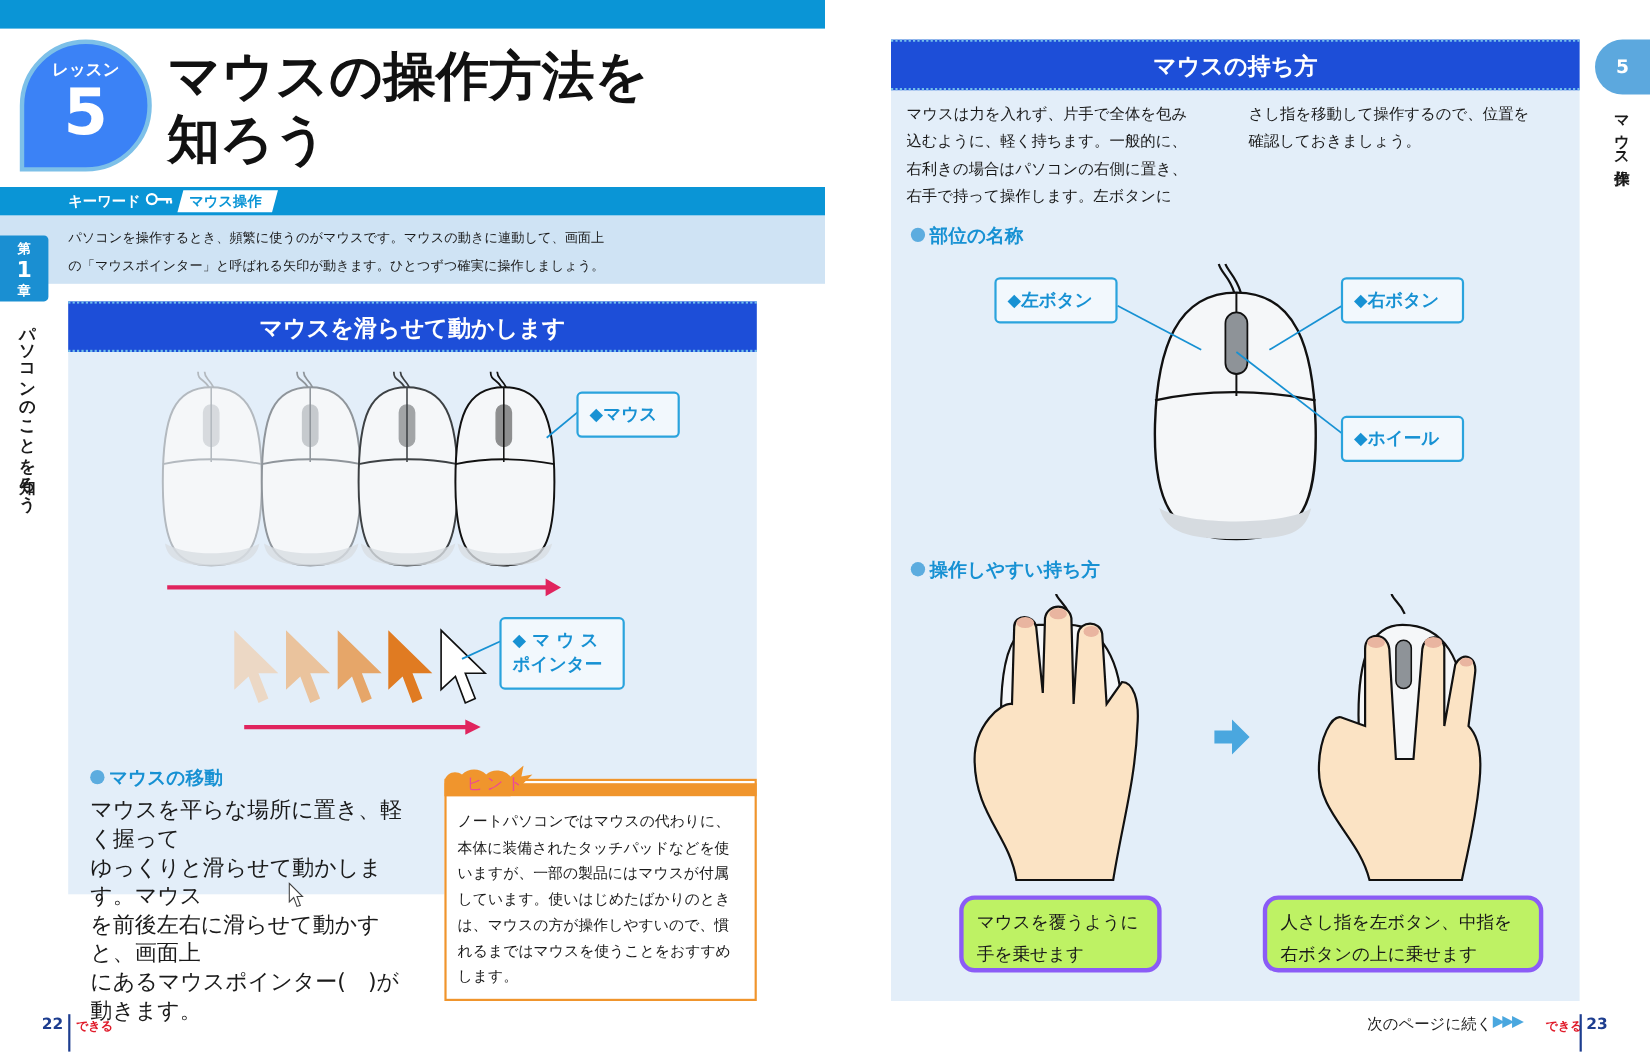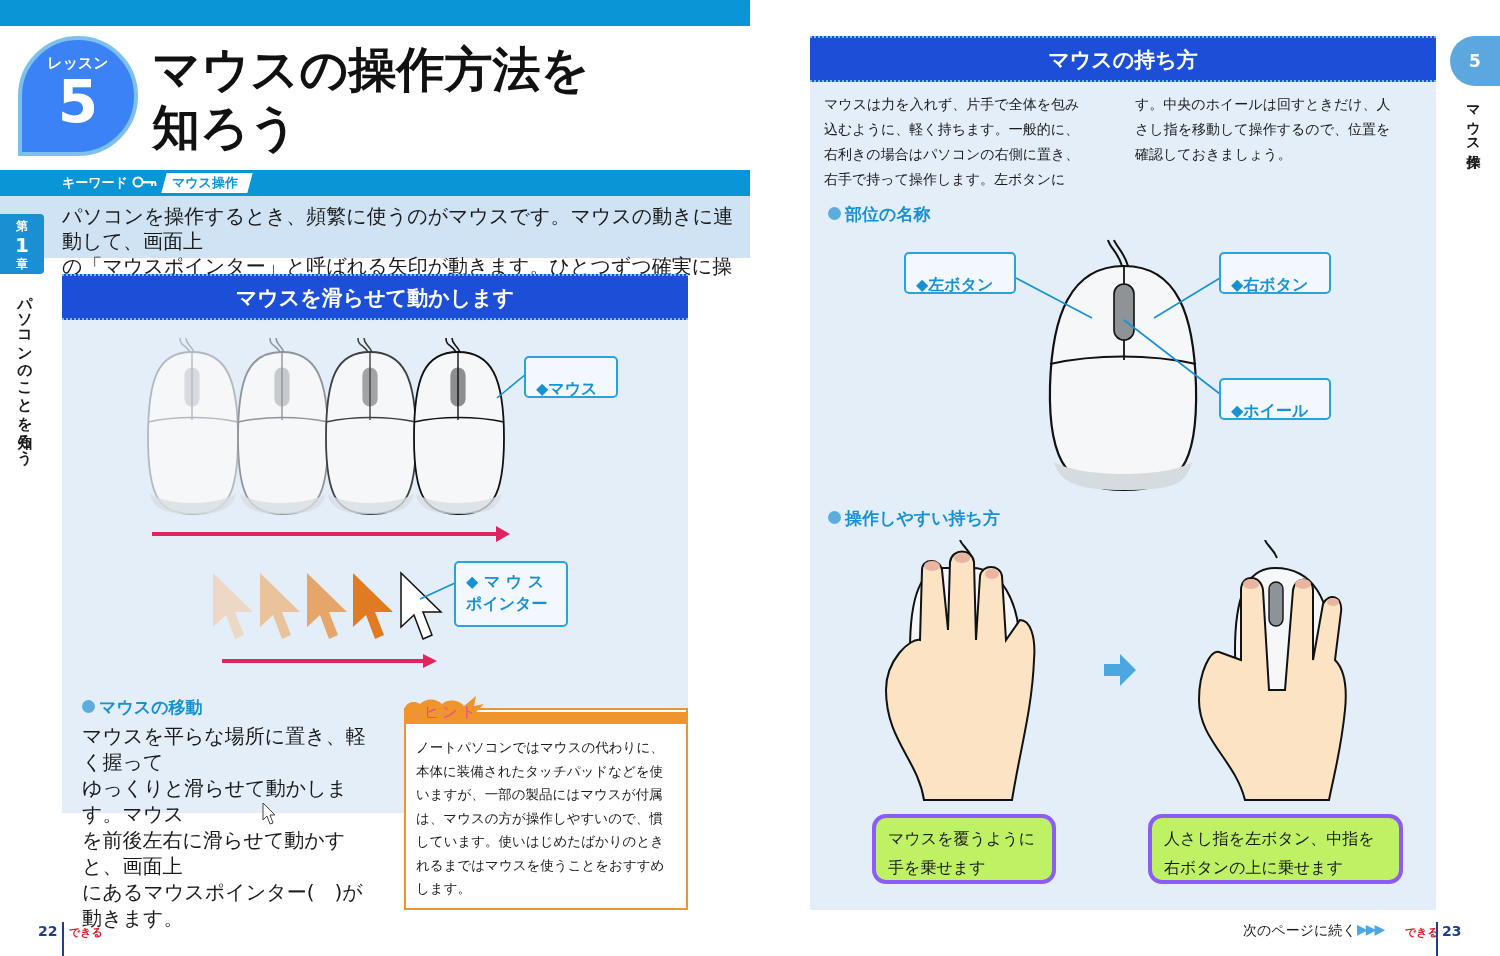--- a/index.html
+++ b/index.html
@@ -13,31 +13,31 @@
                   background: #3b82f6; border: 4px solid #7dc0e8; color: #fff; text-align: center; }
   .lesson-badge .lbl { font-size: 15px; font-weight: bold; margin-top: 14px; }
   .lesson-badge .num { font-size: 58px; font-weight: bold; line-height: 58px; }
   .page-title { left: 152px; top: 40px; font-size: 48px; font-weight: bold; line-height: 58px; color: #111; }
   .keyword-bar { left: 0; top: 170px; width: 750px; height: 26px; background: #0a95d6; color: #fff;
                  font-size: 13px; font-weight: bold; display: flex; align-items: center; padding-left: 62px; }
   .keyword-bar .key-icon { margin: 0 4px; font-size: 13px; }
   .keyword-bar .kw-tag { background: #fff; color: #0a95d6; padding: 1px 12px 1px 8px; transform: skewX(-15deg); margin-left: 2px; }
   .keyword-bar .kw-tag span { display: inline-block; transform: skewX(15deg); }
   .intro { left: 0; top: 196px; width: 750px; height: 62px; background: #cfe3f4; padding: 8px 0 4px 62px;
-           font-size: 20px; line-height: 25px; font-family: Liberation Serif, serif; }
+           font-size: 12px; line-height: 25px; font-family: Liberation Serif, serif; }
   .chapter-tab { left: 0; top: 214px; width: 44px; height: 60px; background: #1a8fd2; color: #fff;
                  border-radius: 0 4px 4px 0; text-align: center; font-weight: bold; font-size: 12px; line-height: 16px; padding-top: 4px; }
   .chapter-tab .cnum { font-size: 20px; line-height: 22px; }
   .chapter-title { left: 14px; top: 286px; width: 20px; font-size: 15px; font-weight: bold; line-height: 18.5px; writing-mode: vertical-rl; }
 
   .panel-left { left: 62px; top: 274px; width: 626px; height: 539px; background: #e3eef9; }
   .panel-head { height: 46px; background: #1d4ed8; color: #fff; font-size: 21px; font-weight: bold; text-align: center;
                 line-height: 44px; border-top: 2px dotted #74c0ea; border-bottom: 2px dotted #74c0ea; }
   .callout { background: #f2f8fd; border: 2px solid #2aa3dd; border-radius: 5px; color: #1791d3; font-weight: bold;
-             font-size: 16px; padding: 16px 10px; }
+             font-size: 16px; padding: 4px 10px; }
   .sub-heading { color: #1791d3; font-weight: bold; font-size: 17px; }
   .sub-heading .dot { display: inline-block; width: 13px; height: 13px; border-radius: 50%; background: #5cacdf; margin-right: 4px; }
   .body-text { font-size: 20px; line-height: 26px; }
 
   .hint-box { left: 404px; top: 708px; width: 284px; height: 202px; border: 2px solid #f0952d; background: #fff; }
   .hint-text { position: absolute; left: 10px; top: 26px; right: 8px; font-size: 13.5px; line-height: 23.5px; }
 
   .folio { font-size: 14px; font-weight: bold; color: #1d3d8f; }
   .dekiru { color: #e01b2a; font-weight: bold; font-size: 11px; }
   .folio-rule { width: 2px; height: 34px; background: #1d3d8f; }
@@ -144,22 +144,22 @@
 </div>
 <svg class="abs" style="left:261px;top:802px" width="16" height="24">
   <path d="M2 1 L2 18 L6 14 L9 22 L12 21 L9 13 L14 13 Z" fill="#fff" stroke="#444" stroke-width="1"></path>
 </svg>
 
 <div class="abs hint-box">
   <div class="hint-text">
     <div>ノートパソコンではマウスの代わりに、</div>
     <div>本体に装備されたタッチパッドなどを使</div>
     <div>いますが、一部の製品にはマウスが付属</div>
+    <div>しています。使いはじめたばかりのとき</div>
     <div>は、マウスの方が操作しやすいので、慣</div>
-    <div>しています。使いはじめたばかりのとき</div>
     <div>れるまではマウスを使うことをおすすめ</div>
     <div>します。</div>
   </div>
 </div>
 <svg class="abs" style="left:404px;top:696px" width="284" height="28">
   <rect x="0" y="16" width="284" height="12" fill="#f0952d"></rect>
   <path d="M0 28 L0 14 C2 6 10 4 16 8 C22 2 32 2 38 8 C44 2 56 4 60 10 L72 0 L70 10 L80 8 L68 20 L60 28 Z" fill="#f0952d"></path>
 </svg>
 <div class="abs" style="left:424px;top:703px;color:#ec4899;font-weight:normal;font-size:15px;letter-spacing:3px">ヒント</div>
 
@@ -171,21 +171,20 @@
   <div class="panel-head">マウスの持ち方</div>
 </div>
 
 <div class="abs body-text" style="left:824px;top:92px;width:300px;font-size:14px;line-height:25px">
   <div>マウスは力を入れず、片手で全体を包み</div>
   <div>込むように、軽く持ちます。一般的に、</div>
   <div>右利きの場合はパソコンの右側に置き、</div>
   <div>右手で持って操作します。左ボタンに</div>
 </div>
 <div class="abs body-text" style="left:1135px;top:92px;width:300px;font-size:14px;line-height:25px">
-  <div>す。中央のホイールは回すときだけ、人</div>
   <div>さし指を移動して操作するので、位置を</div>
   <div>確認しておきましょう。</div>
 </div>
 
 <div class="abs sub-heading" style="left:828px;top:203px">
   <span class="dot"></span><span>部位の名称</span>
 </div>
 
 <svg class="abs" style="left:1000px;top:236px" width="340" height="260">
   <path d="M122 30 C118 16 110 12 108 4" fill="none" stroke="#111" stroke-width="2"></path>

